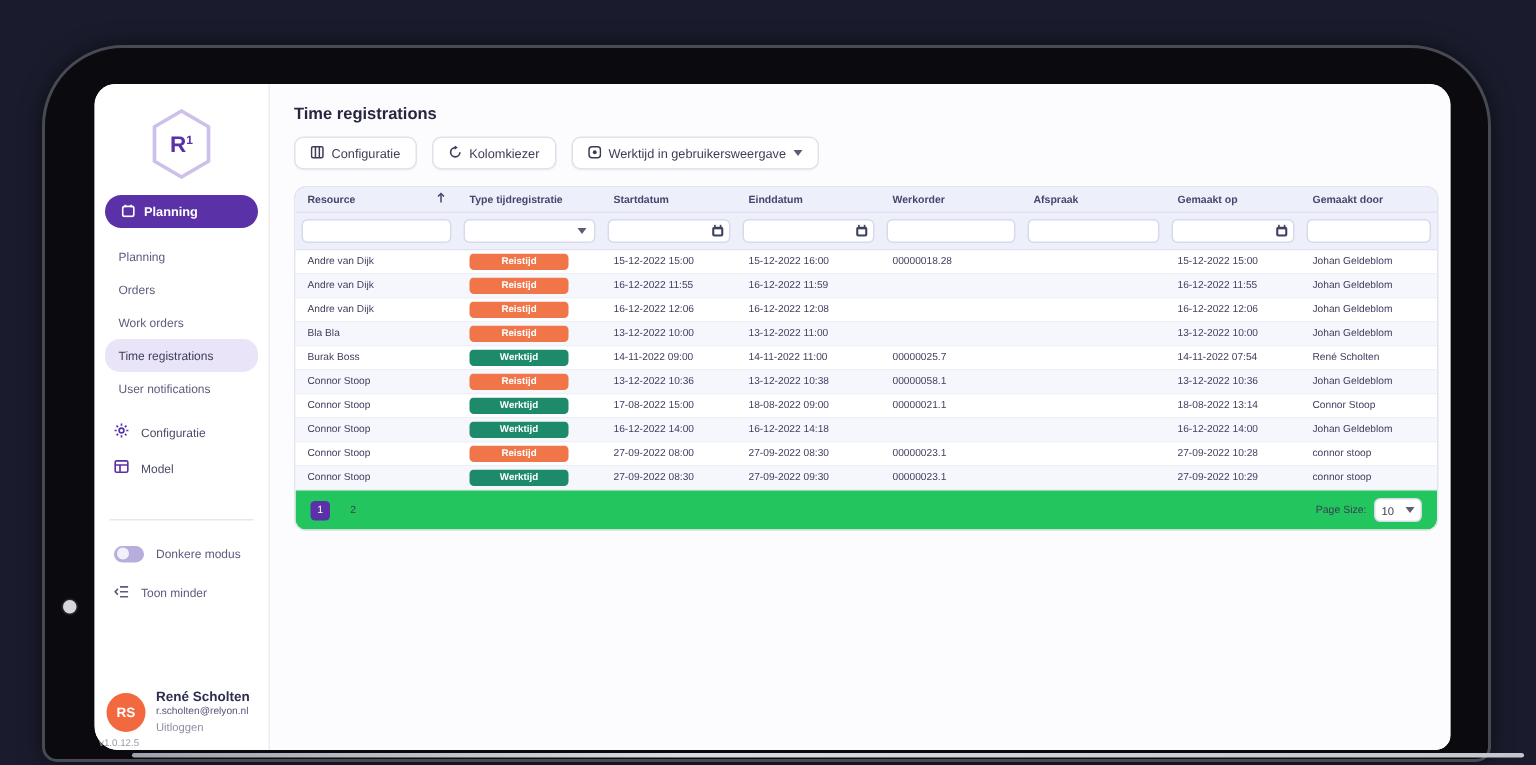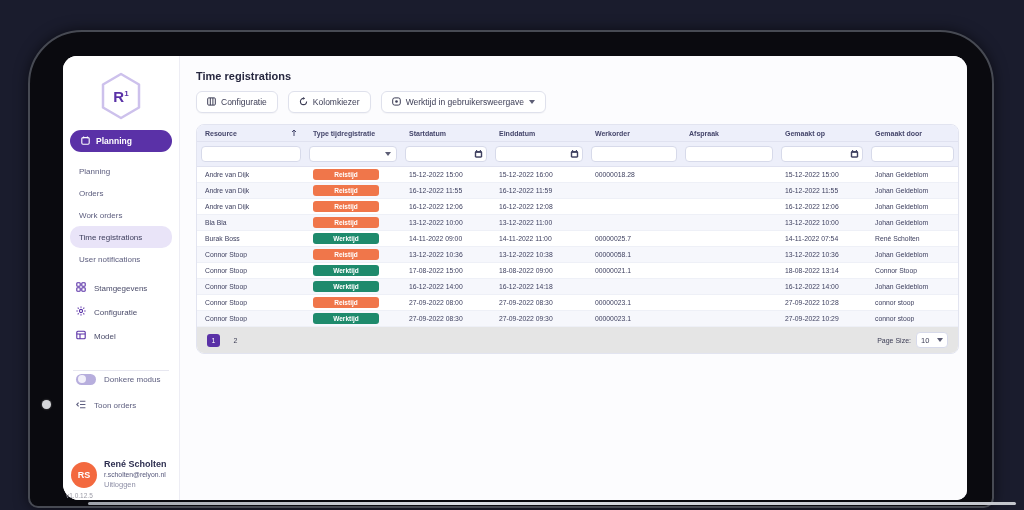--- a/index.html
+++ b/index.html
@@ -35,21 +35,21 @@
   .sub-item { height:22px; display:flex; align-items:center; padding-left:16px; font-size:8px;
               color:#5c5d7e; cursor:pointer; }
   .sub-item.active { background:#e9e4f8; border-radius:10px; margin:0 7px; padding-left:9px; color:#3c3d5c; }
   .icon-list { margin-top:6px; }
   .icon-item { height:24px; display:flex; align-items:center; gap:8px; padding-left:13px; font-size:8px;
                color:#4b4c6a; cursor:pointer; }
   .icon-item svg { flex:none; }
   .s-divider { margin:22px 10px 0; border-top:1px solid #e7e7f0; }
   .toggle-row, .plain-row { display:flex; align-items:center; gap:8px; padding-left:13px; font-size:8px;
                color:#5c5d7e; height:16px; cursor:pointer; }
-  .toggle-row { }
+  .toggle-row { margin-top:14px; }
   .plain-row { margin-top:10px; }
   .toggle { width:20px; height:11px; background:#b7aedd; border-radius:6px; position:relative; flex:none; }
   .toggle .knob { position:absolute; left:1.5px; top:1.5px; width:8px; height:8px; border-radius:50%; background:#f2f0fa; }
   .user-card { position:absolute; left:0; right:0; bottom:4px; display:flex; gap:7px; padding:6px 4px 6px 8px;
                align-items:center; }
   .avatar { width:26px; height:26px; border-radius:13px; background:#f3693f; color:#fff; font-weight:bold;
             font-size:9px; display:flex; align-items:center; justify-content:center; flex:none; }
   .user-name { font-size:9px; font-weight:bold; color:#2e2f50; line-height:1.25; }
   .user-email { font-size:6.8px; color:#55567a; line-height:1.3; }
   .user-logout { font-size:7.5px; color:#8e8fa6; line-height:1.4; cursor:pointer; }
@@ -78,21 +78,21 @@
   .fdate .finput { padding-right:14px; }
   .fdate svg { position:absolute; right:8px; top:50%; transform:translateY(-50%); }
   .fselect { width:100%; height:16px; border:1px solid #d7daea; border-radius:4px; background:#fff;
              display:flex; align-items:center; justify-content:flex-end; padding-right:5px; cursor:pointer; }
   .trow { height:16px; border-bottom:1px solid #eef0f7; background:#fff; cursor:default; }
   .trow.alt { background:#f6f7fc; }
   .tcell { font-size:6.8px; color:#3f4160; padding-left:8px; white-space:nowrap; overflow:hidden; }
   .badge { display:inline-block; width:66px; text-align:center; color:#fff; font-weight:bold;
            font-size:6.5px; line-height:11px; border-radius:3px; }
   .tfoot { height:26px; display:flex; align-items:center; justify-content:space-between;
-           padding:0 10px; background:#e5e5e5; }
+           padding:0 10px; background:#22c55e; }
   .pages { display:flex; align-items:center; gap:9px; }
   .page { font-size:7px; color:#3c3d55; cursor:pointer; min-width:13px; text-align:center; }
   .page.active { background:#5a31a7; color:#fff; border-radius:3px; height:13px; line-height:13px; }
   .pagesize { display:flex; align-items:center; gap:5px; font-size:7px; color:#3c3d55; }
   .ps-select { width:32px; height:16px; border:1px solid #d7daea; border-radius:4px; background:#fff;
                display:flex; align-items:center; justify-content:space-between; padding:0 4px; font-size:7.5px;
                cursor:pointer; }
 </style>
 </head>
 <body>
@@ -143,31 +143,20 @@
           </div>
         <div class="sub-item active">
             <span>Time registrations</span>
           </div>
         <div class="sub-item">
             <span>User notifications</span>
           </div>
       </nav>
 
       <nav class="icon-list">
-        <div class="icon-item">
-          <span>
-            <svg width="10" height="10" viewBox="0 0 10 10">
-                <rect x="0.8" y="0.8" width="3.4" height="3.4" rx="0.8" fill="none" stroke="#5a31a7" stroke-width="1.1"></rect>
-                <rect x="5.8" y="0.8" width="3.4" height="3.4" rx="0.8" fill="none" stroke="#5a31a7" stroke-width="1.1"></rect>
-                <rect x="0.8" y="5.8" width="3.4" height="3.4" rx="0.8" fill="none" stroke="#5a31a7" stroke-width="1.1"></rect>
-                <rect x="5.8" y="5.8" width="3.4" height="3.4" rx="0.8" fill="none" stroke="#5a31a7" stroke-width="1.1"></rect>
-              </svg>
-          </span>
-          <span>Stamgegevens</span>
-        </div>
         <div class="icon-item">
           <span>
             <svg width="10" height="10" viewBox="0 0 10 10">
                 <circle cx="5" cy="5" r="1.6" fill="none" stroke="#5a31a7" stroke-width="1.1"></circle>
                 <g stroke="#5a31a7" stroke-width="1.1">
                   <line x1="5" y1="0.4" x2="5" y2="1.8"></line>
                   <line x1="5" y1="8.2" x2="5" y2="9.6"></line>
                   <line x1="0.4" y1="5" x2="1.8" y2="5"></line>
                   <line x1="8.2" y1="5" x2="9.6" y2="5"></line>
                   <line x1="1.7" y1="1.7" x2="2.7" y2="2.7"></line>
@@ -204,21 +193,21 @@
         <span>
           <svg width="10" height="9" viewBox="0 0 10 9">
               <g stroke="#5c5d7e" stroke-width="1.1">
                 <line x1="4" y1="1.2" x2="9.4" y2="1.2"></line>
                 <line x1="4" y1="4.5" x2="9.4" y2="4.5"></line>
                 <line x1="4" y1="7.8" x2="9.4" y2="7.8"></line>
                 <polyline points="2.6,2.6 0.8,4.5 2.6,6.4" fill="none"></polyline>
               </g>
             </svg>
         </span>
-        <span>Toon orders</span>
+        <span>Toon minder</span>
       </div>
 
       <div class="user-card">
         <div class="avatar">RS</div>
         <div>
           <div class="user-name">René Scholten</div>
           <div class="user-email">r.scholten@relyon.nl</div>
           <div class="user-logout">Uitloggen</div>
         </div>
       </div>

